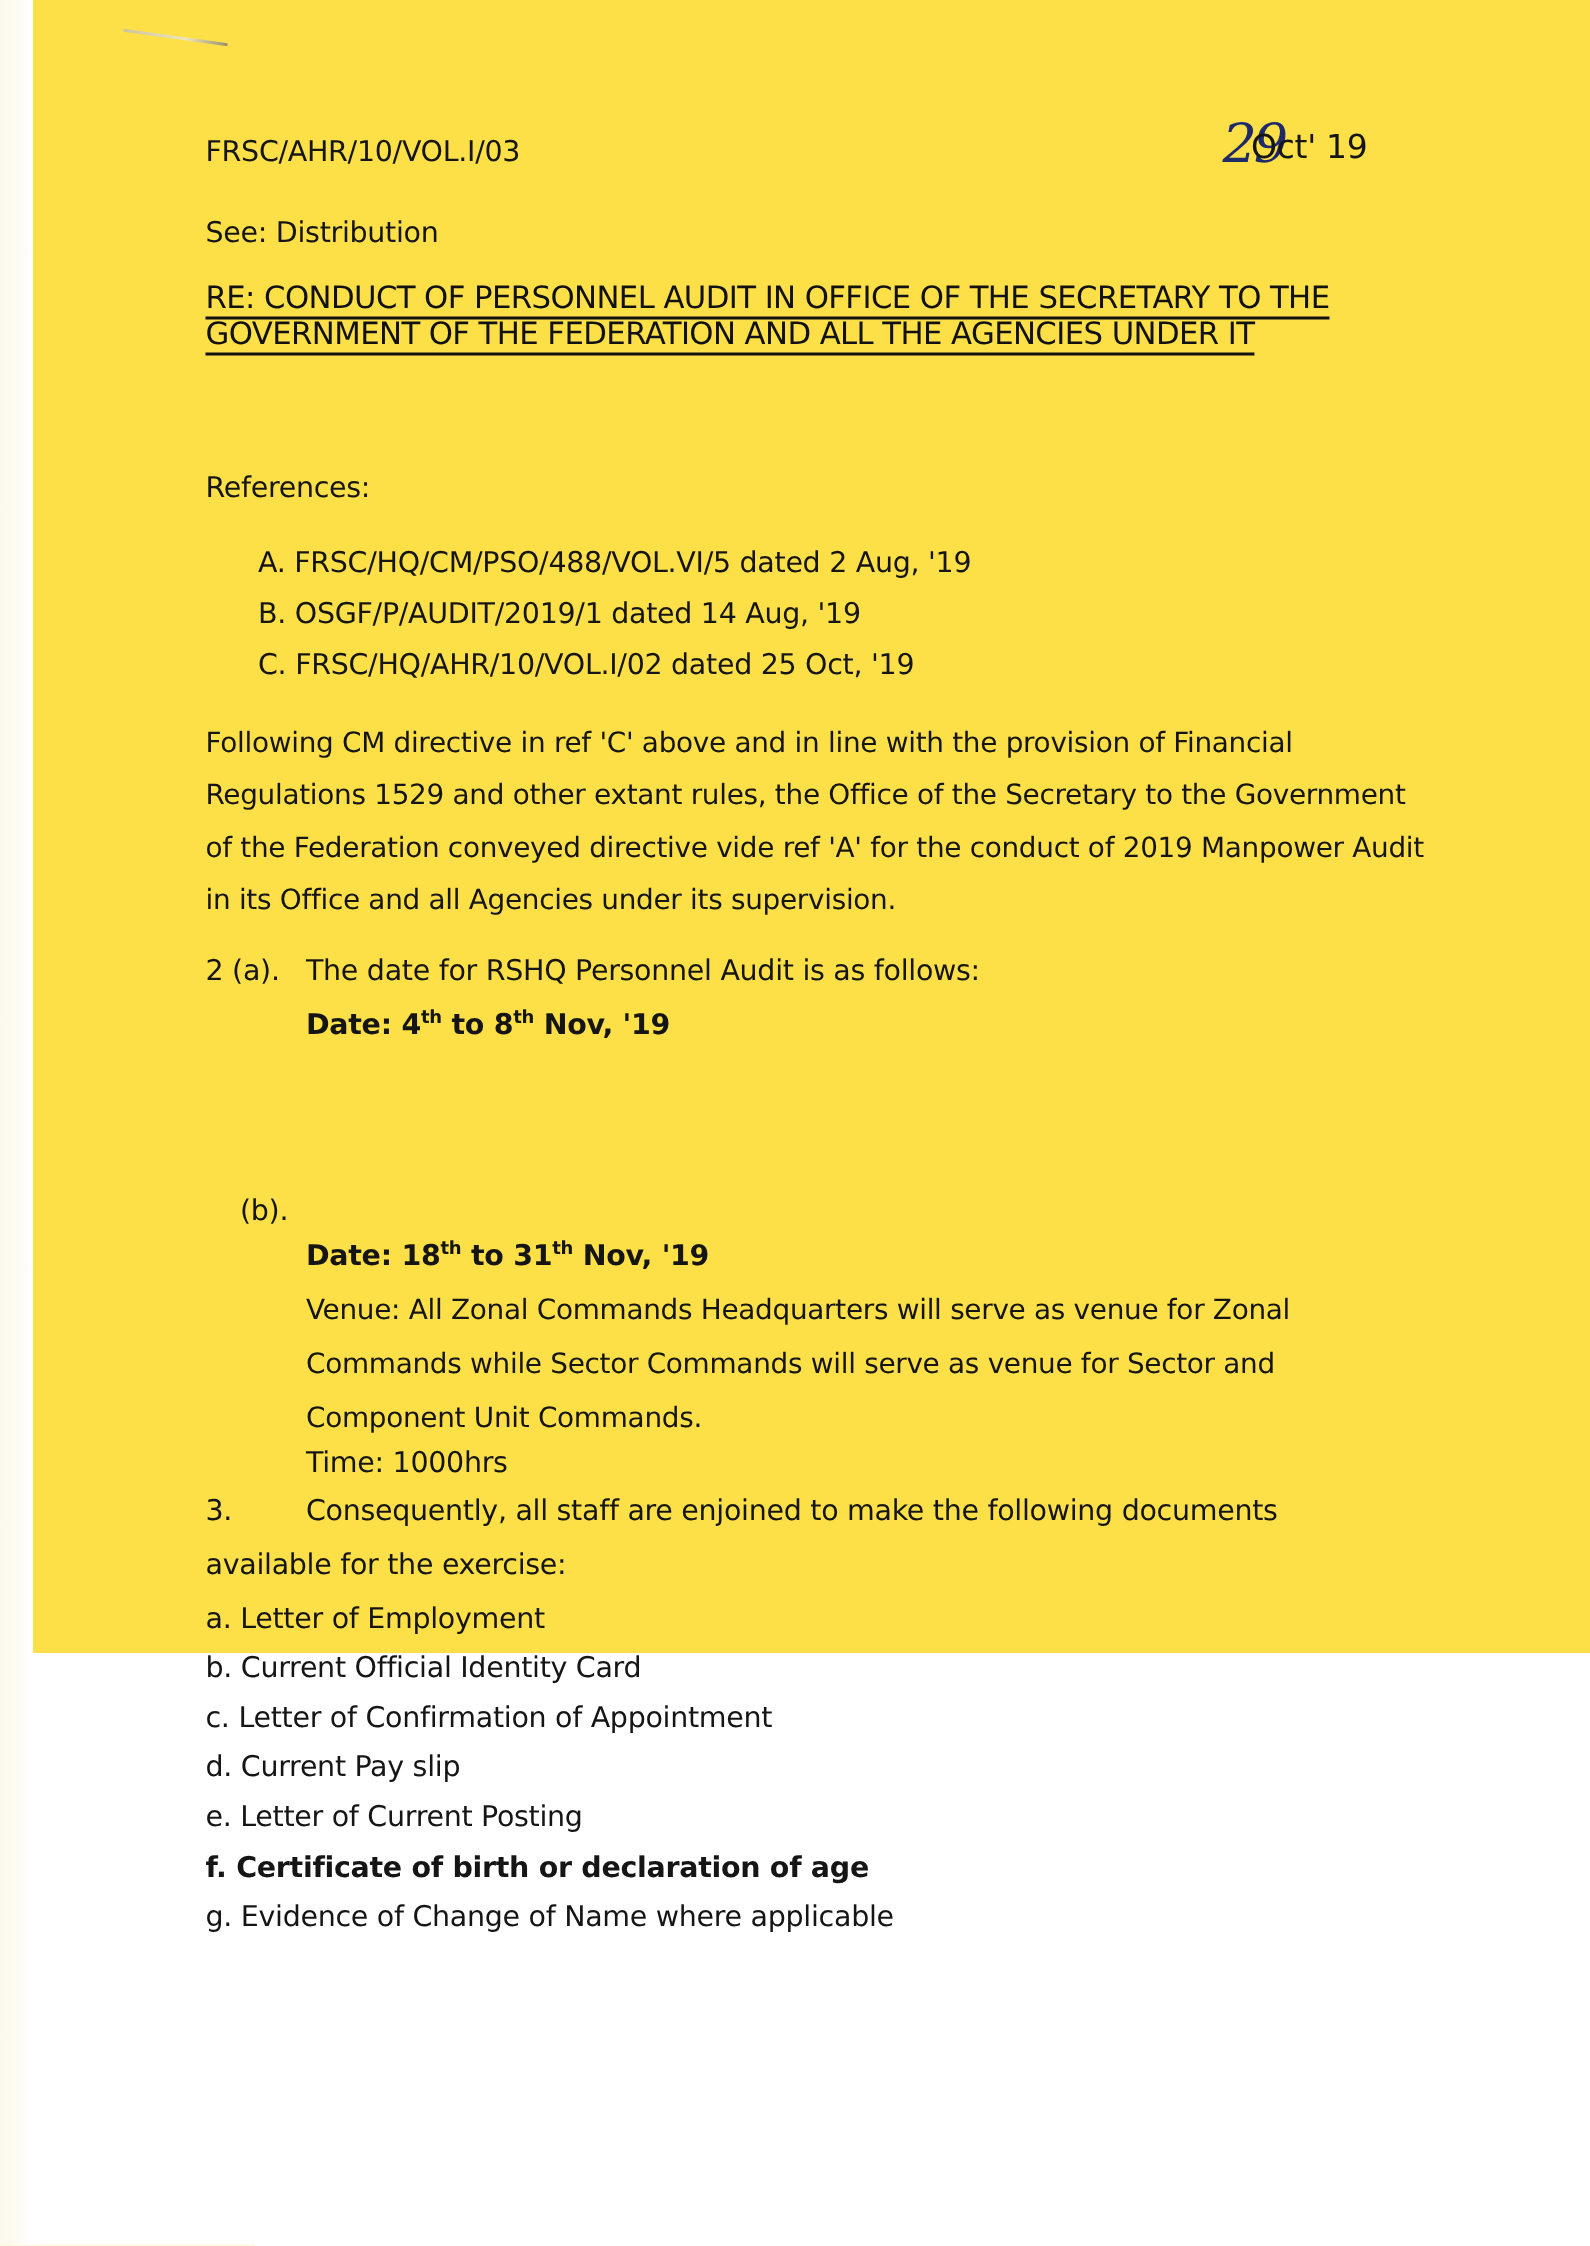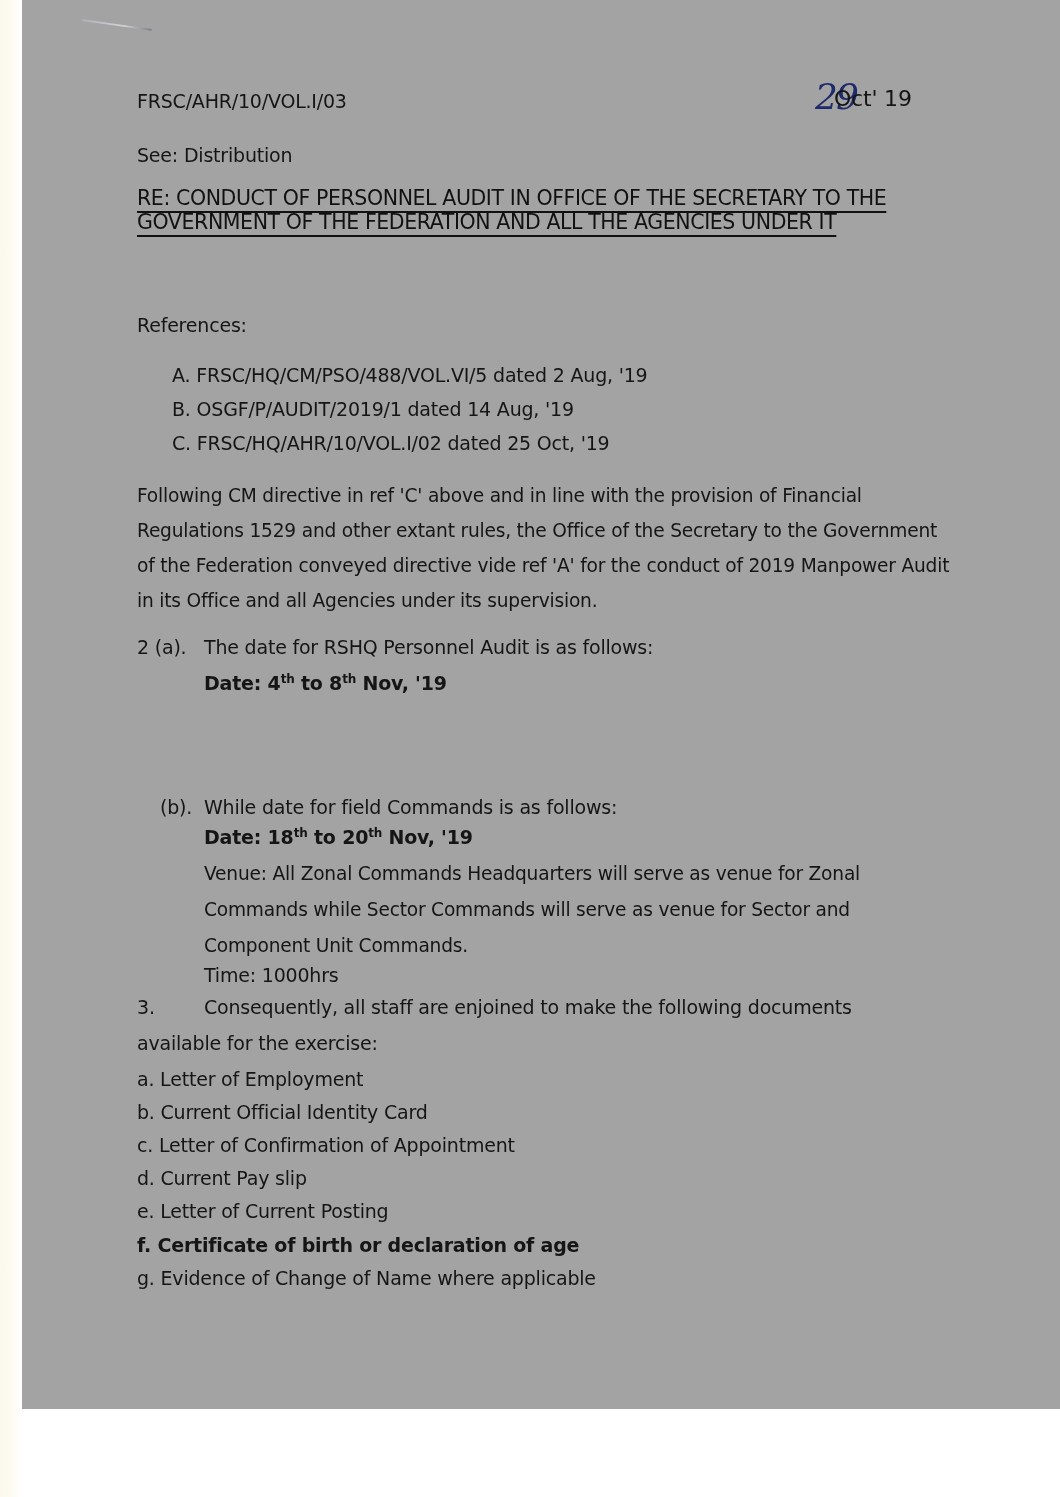--- a/index.html
+++ b/index.html
@@ -11,22 +11,22 @@
       width: 1060px;
       height: 1497px;
       position: relative;
       overflow: hidden;
       font-family: "DejaVu Sans", sans-serif;
       color: #1a1a1a;
     }
     .page {
       position: absolute;
       left: 0; top: 0;
-      width: 1060px; height: 1409px;
-      background: #a3a3a3;
+      width: 1060px; height: 1102px;
+      background: #fde047;
     }
     .scan-edge {
       position: absolute;
       left: 0; top: 0;
       width: 22px; height: 1497px;
       background: linear-gradient(to right, #fbf8ec 0%, #fdfbf4 60%, #ffffff 100%);
     }
     .scan-mark {
       position: absolute;
       left: 82px; top: 24px;
@@ -154,26 +154,25 @@
   <div class="abs txt p2a-text">The date for RSHQ Personnel Audit is as follows:</div>
   <div class="abs txt p2a-date">
     <span>Date:</span>
     <span>4</span><sup>th</sup>
     <span>to</span>
     <span>8</span><sup>th</sup>
     <span>Nov, '19</span>
   </div>
 
   <div class="abs txt p2b-num">(b).</div>
-  <div class="abs txt p2b-text">While date for field Commands is as follows:</div>
   <div class="abs txt p2b-date">
     <span>Date:</span>
     <span>18</span><sup>th</sup>
     <span>to</span>
-    <span>20</span><sup>th</sup>
+    <span>31</span><sup>th</sup>
     <span>Nov, '19</span>
   </div>
   <div class="abs txt p2b-venue">Venue: All Zonal Commands Headquarters will serve as venue for Zonal Commands while Sector Commands will serve as venue for Sector and Component Unit Commands.</div>
   <div class="abs txt p2b-time">Time: 1000hrs</div>
 
   <div class="abs txt p3-num">3.</div>
   <div class="abs txt p3-text">Consequently, all staff are enjoined to make the following documents</div>
   <div class="abs txt p3-cont">available for the exercise:</div>
 
   <div class="abs txt doc-item doc-0">a. Letter of Employment</div>

